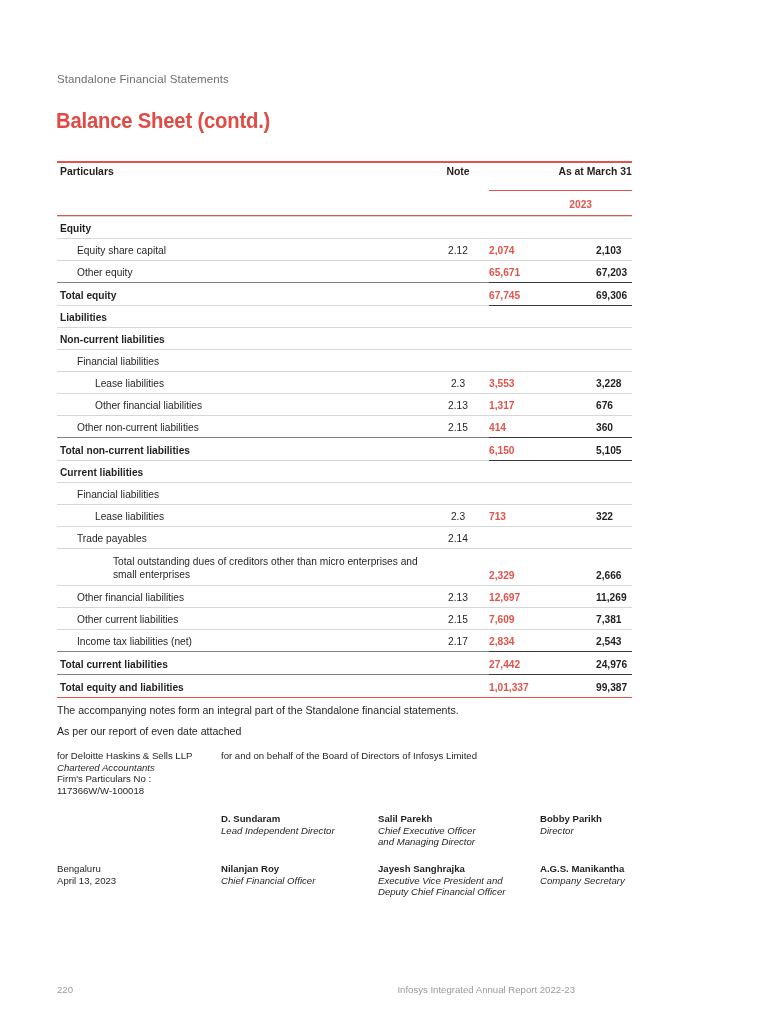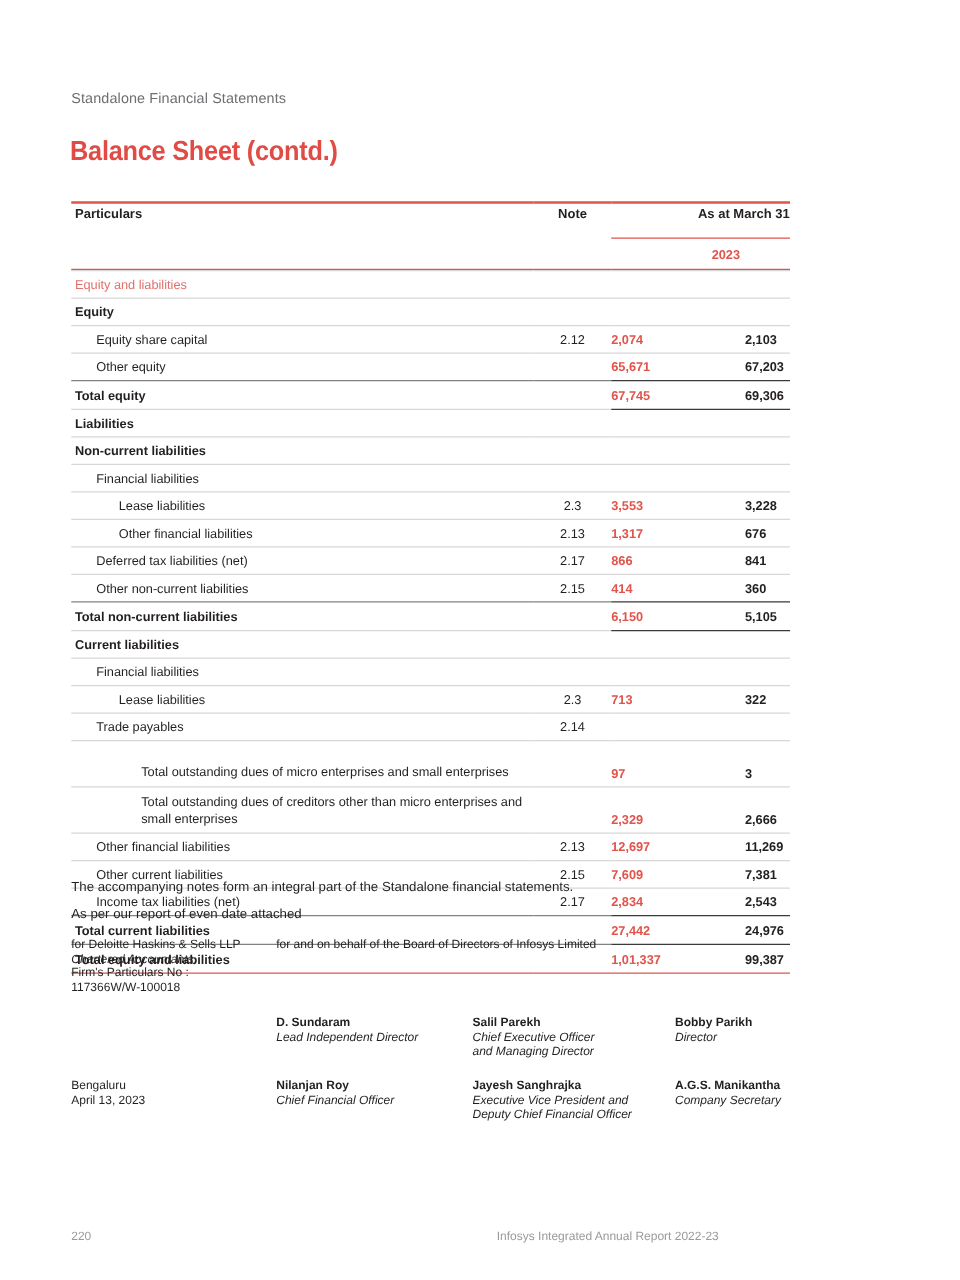--- a/index.html
+++ b/index.html
@@ -228,26 +228,20 @@
           <td class="blank"></td>
           <td class="blank"></td>
           <td class="y1">2023</td>
           <td class="y2">2022</td>
         </tr>
         <tr class="head-rule">
           <td colspan="4"></td>
         </tr>
       </thead>
       <tbody id="bs-body">
-          <tr class="r sec-red">
-            <td class="part">Equity and liabilities</td>
-            <td class="note"></td>
-            <td class="val y1"></td>
-            <td class="val y2"></td>
-          </tr>
           <tr class="r bold">
             <td class="part">Equity</td>
             <td class="note"></td>
             <td class="val y1"></td>
             <td class="val y2"></td>
           </tr>
           <tr class="r">
             <td class="part ind1">Equity share capital</td>
             <td class="note">2.12</td>
             <td class="val y1">2,074</td>
@@ -289,26 +283,20 @@
             <td class="val y1">3,553</td>
             <td class="val y2">3,228</td>
           </tr>
           <tr class="r">
             <td class="part ind2">Other financial liabilities</td>
             <td class="note">2.13</td>
             <td class="val y1">1,317</td>
             <td class="val y2">676</td>
           </tr>
           <tr class="r">
-            <td class="part ind1">Deferred tax liabilities (net)</td>
-            <td class="note">2.17</td>
-            <td class="val y1">866</td>
-            <td class="val y2">841</td>
-          </tr>
-          <tr class="r">
             <td class="part ind1">Other non-current liabilities</td>
             <td class="note">2.15</td>
             <td class="val y1">414</td>
             <td class="val y2">360</td>
           </tr>
           <tr class="r total">
             <td class="part">Total non-current liabilities</td>
             <td class="note"></td>
             <td class="val y1">6,150</td>
             <td class="val y2">5,105</td>
@@ -329,26 +317,20 @@
             <td class="part ind2">Lease liabilities</td>
             <td class="note">2.3</td>
             <td class="val y1">713</td>
             <td class="val y2">322</td>
           </tr>
           <tr class="r">
             <td class="part ind1">Trade payables</td>
             <td class="note">2.14</td>
             <td class="val y1"></td>
             <td class="val y2"></td>
-          </tr>
-          <tr class="r two-line">
-            <td class="part ind3 wrap">Total outstanding dues of micro enterprises and small enterprises</td>
-            <td class="note"></td>
-            <td class="val y1">97</td>
-            <td class="val y2">3</td>
           </tr>
           <tr class="r two-line">
             <td class="part ind3 wrap">Total outstanding dues of creditors other than micro enterprises and small enterprises</td>
             <td class="note"></td>
             <td class="val y1">2,329</td>
             <td class="val y2">2,666</td>
           </tr>
           <tr class="r">
             <td class="part ind1">Other financial liabilities</td>
             <td class="note">2.13</td>

